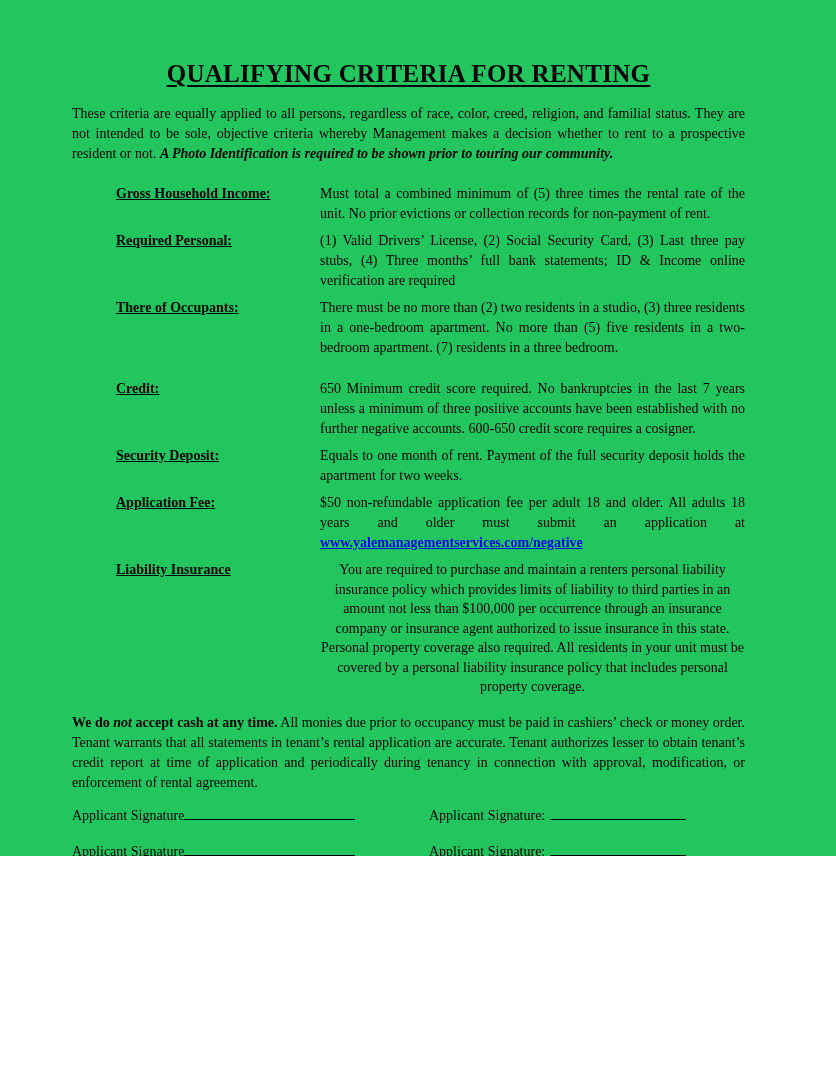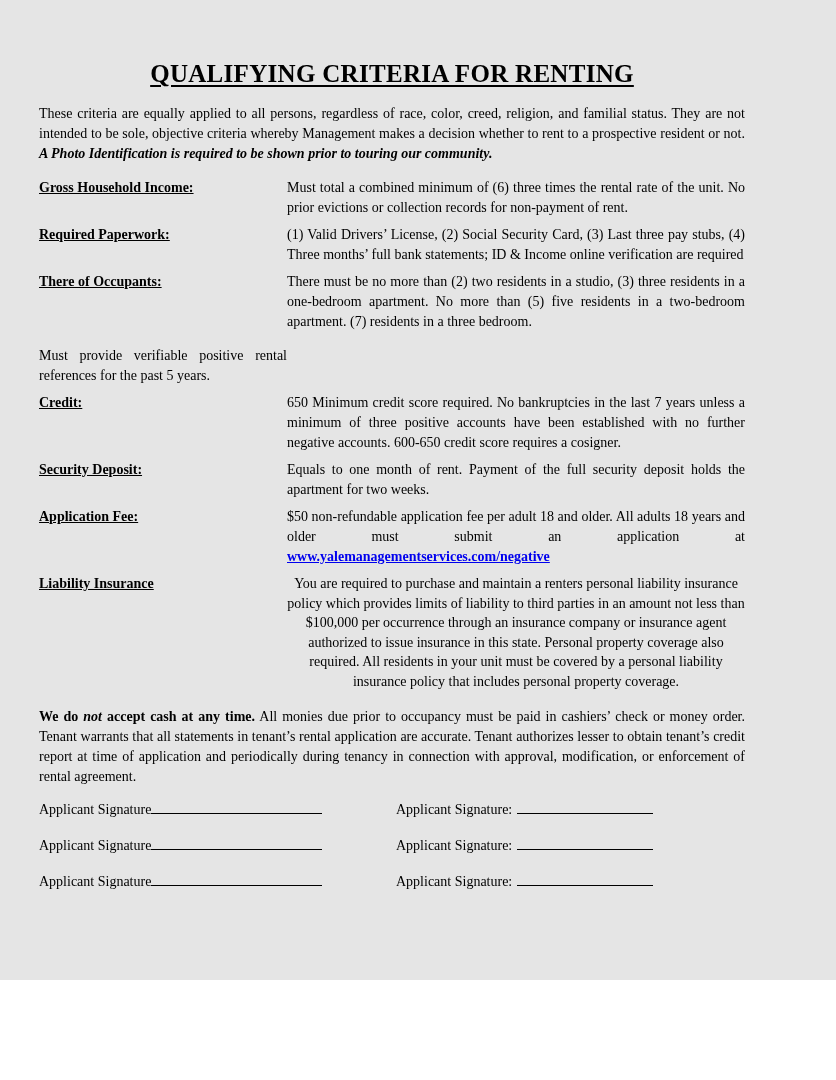--- a/index.html
+++ b/index.html
@@ -1,53 +1,54 @@
 <!DOCTYPE html>
 <html><head>
 <meta charset="utf-8">
 <style>
   html, body { margin: 0; padding: 0; background: #ffffff; }
   .page {
-    width: 836px; height: 980px;
+    width: 836px; height: 856px;
     box-sizing: border-box;
-    background: #e5e5e5;
+    background: #22c55e;
     color: #000000;
     font-family: "Liberation Serif", "DejaVu Serif", serif;
     font-size: 14px;
     line-height: 20px;
-    padding: 64px 91px 0 39px;
+    padding: 64px 91px 0 72px;
     overflow: hidden;
   }
   .title {
     font-size: 25px;
     font-weight: bold;
     text-align: center;
     margin: 0 0 20px 0;
     letter-spacing: 0.3px;
   }
   .title span {
     text-decoration: underline;
     text-decoration-thickness: 2px;
     text-underline-offset: 3px;
   }
   .intro {
     text-align: justify;
-    margin: 0 0 14px 0;
+    margin: 0 0 20px 0;
     font-family: Liberation Serif, serif;
   }
   .intro .emph { font-weight: bold; font-style: italic; }
   .criteria-row {
     display: grid;
     grid-template-columns: 248px 1fr;
     margin-bottom: 7px;
   }
   .crit-label {
     font-weight: bold;
     text-decoration: underline;
     padding-right: 10px;
+    margin-left: 44px;
   }
   .crit-desc { text-align: justify; }
   .crit-desc.ragged { text-align: center; line-height: 19.5px; }
   .doc-link {
     color: #0000ee;
     font-weight: bold;
     text-decoration: underline;
     cursor: pointer;
   }
   .footer-par {
@@ -78,38 +79,37 @@
 <div class="page">
 
   <h1 class="title"><span>QUALIFYING CRITERIA FOR RENTING</span></h1>
 
   <p class="intro"><span>These criteria are equally applied to all persons, regardless of race, color, creed, religion, and familial status. They are not intended to be sole, objective criteria whereby Management makes a decision whether to rent to a prospective resident or not. </span><span class="emph">A Photo Identification is required to be shown prior to touring our community.</span></p>
 
   <section>
 
     <div class="criteria-row">
       <span class="crit-label">Gross Household Income:</span>
-      <div class="crit-desc">Must total a combined minimum of (6) three times the rental rate of the unit. No prior evictions or collection records for non-payment of rent.</div>
+      <div class="crit-desc">Must total a combined minimum of (5) three times the rental rate of the unit. No prior evictions or collection records for non-payment of rent.</div>
     </div>
 
     <div class="criteria-row">
-      <span class="crit-label">Required Paperwork:</span>
+      <span class="crit-label">Required Personal:</span>
       <div class="crit-desc">(1) Valid Drivers’ License, (2) Social Security Card, (3) Last three pay stubs, (4) Three months’ full bank statements; ID &amp; Income online verification are required</div>
     </div>
 
     <div class="criteria-row">
       <span class="crit-label">There of Occupants:</span>
       <div class="crit-desc">There must be no more than (2) two residents in a studio, (3) three residents in a one-bedroom apartment. No more than (5) five residents in a two-bedroom apartment. (7) residents in a three bedroom.</div>
     </div>
 
     <div class="criteria-row">
     </div>
 
     <div class="criteria-row">
-      <div class="crit-desc">Must provide verifiable positive rental references for the past 5 years.</div>
     </div>
 
     <div class="criteria-row">
       <span class="crit-label">Credit:</span>
       <div class="crit-desc">650 Minimum credit score required. No bankruptcies in the last 7 years unless a minimum of three positive accounts have been established with no further negative accounts. 600-650 credit score requires a cosigner.</div>
     </div>
 
     <div class="criteria-row">
       <span class="crit-label">Security Deposit:</span>
       <div class="crit-desc">Equals to one month of rent.  Payment of the full security deposit holds the apartment for two weeks.</div>

